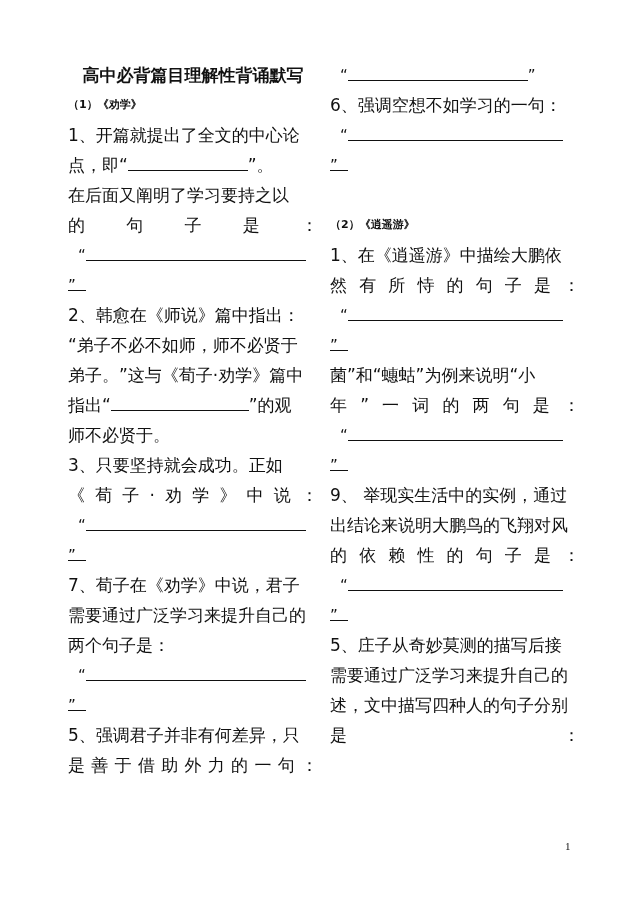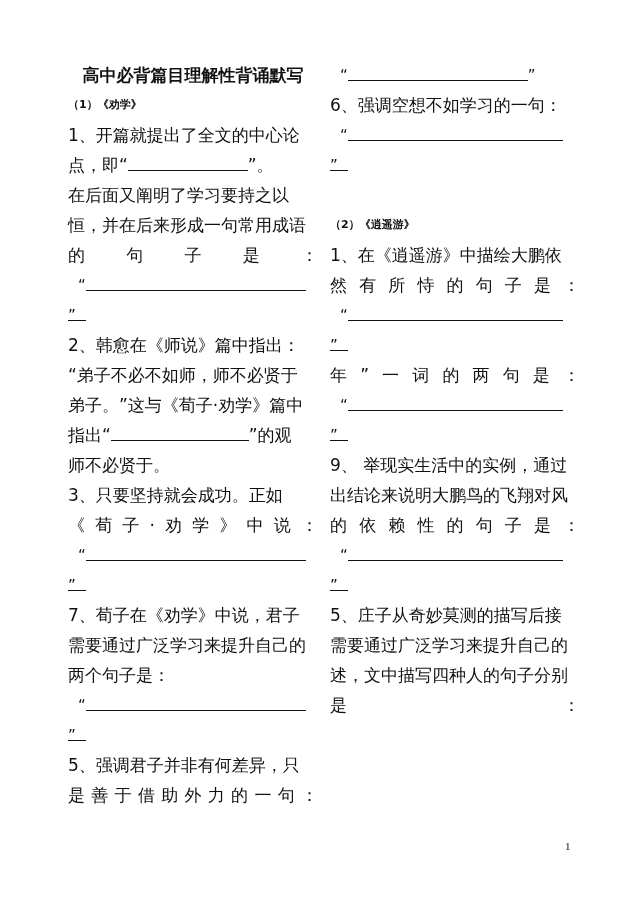--- a/index.html
+++ b/index.html
@@ -24,21 +24,20 @@
 
 <div class="col left">
   <div class="line title">高中必背篇目理解性背诵默写</div>
   <div class="line heading">（1）《劝学》</div>
 
   <div class="line">1、开篇就提出了全文的中心论</div>
   <div class="line">
     <span>点，即“</span><span class="blank" style="width:120px"></span><span>”。</span>
   </div>
   <div class="line">在后面又阐明了学习要持之以</div>
-  <div class="line">恒，并在后来形成一句常用成语</div>
   <div class="line justify">
     <span>的</span>
       <span>句</span>
       <span>子</span>
       <span>是</span>
       <span>：</span>
   </div>
   <div class="line"><span class="qmark" style="padding-left:10px">“</span><span class="blank" style="width:220px"></span></div>
   <div class="line"><span class="qmark">”</span><span class="dash" style="margin-left:-8px"></span></div>
 
@@ -104,20 +103,21 @@
       <span>恃</span>
       <span>的</span>
       <span>句</span>
       <span>子</span>
       <span>是</span>
       <span>：</span>
   </div>
   <div class="line"><span class="qmark" style="padding-left:10px">“</span><span class="blank" style="width:215px"></span></div>
   <div class="line"><span class="qmark">”</span><span class="dash" style="margin-left:-8px"></span></div>
 
+  <div class="line">菌”和“蟪蛄”为例来说明“小</div>
   <div class="line justify">
     <span>年</span>
       <span>”</span>
       <span>一</span>
       <span>词</span>
       <span>的</span>
       <span>两</span>
       <span>句</span>
       <span>是</span>
       <span>：</span>

